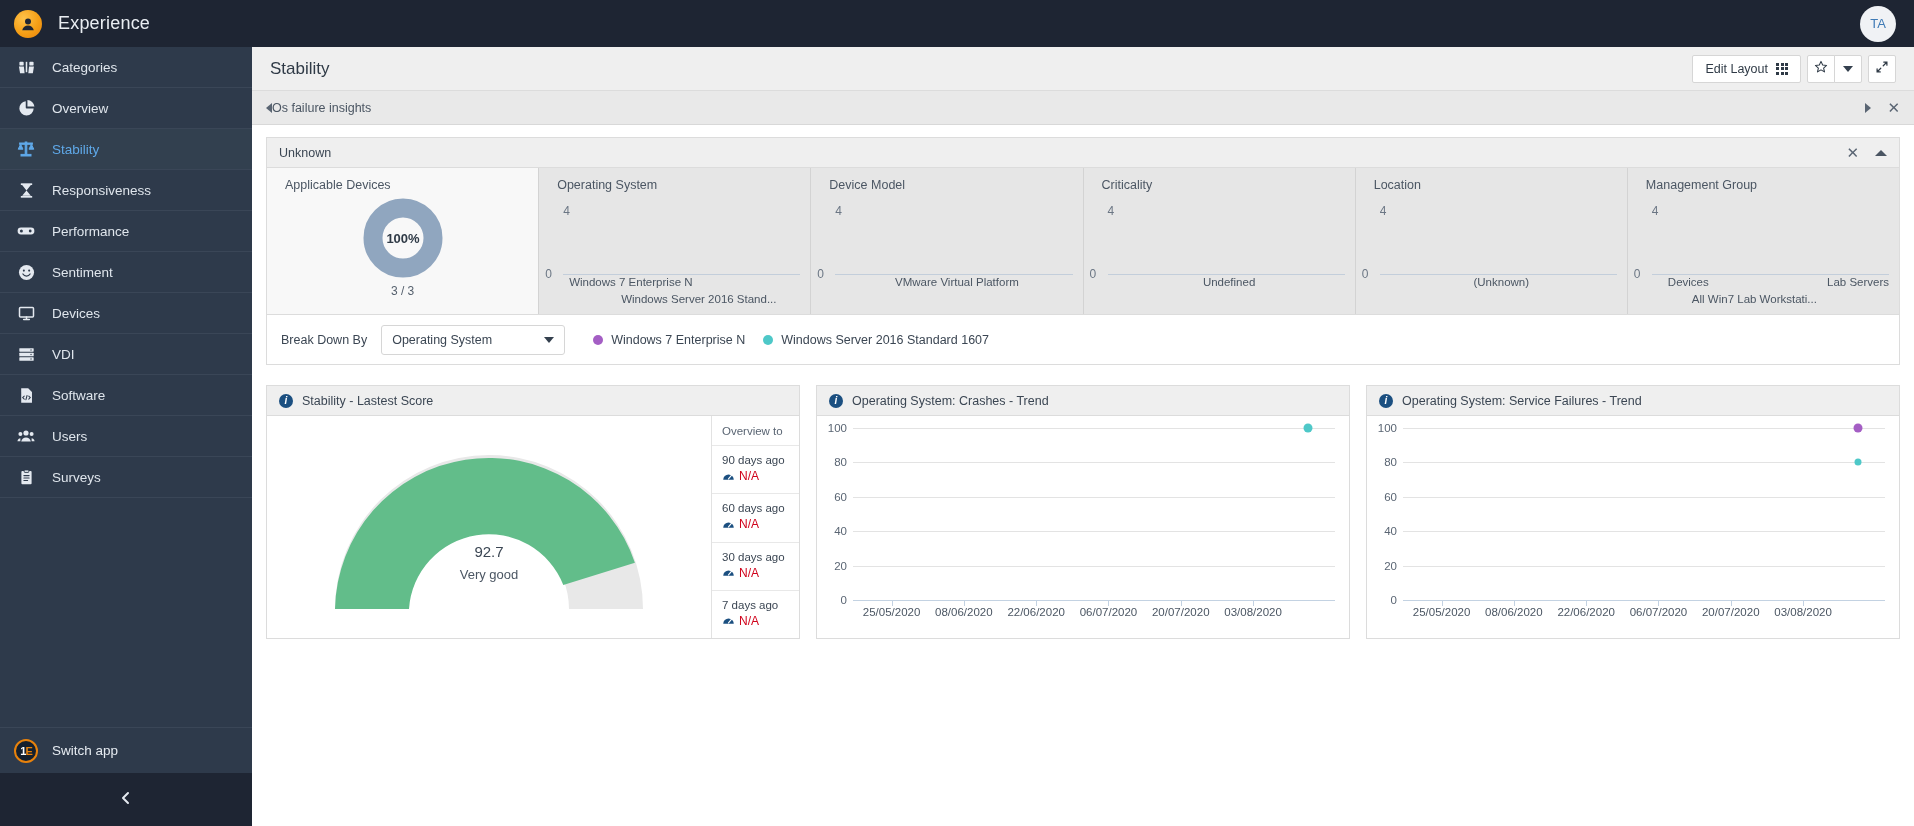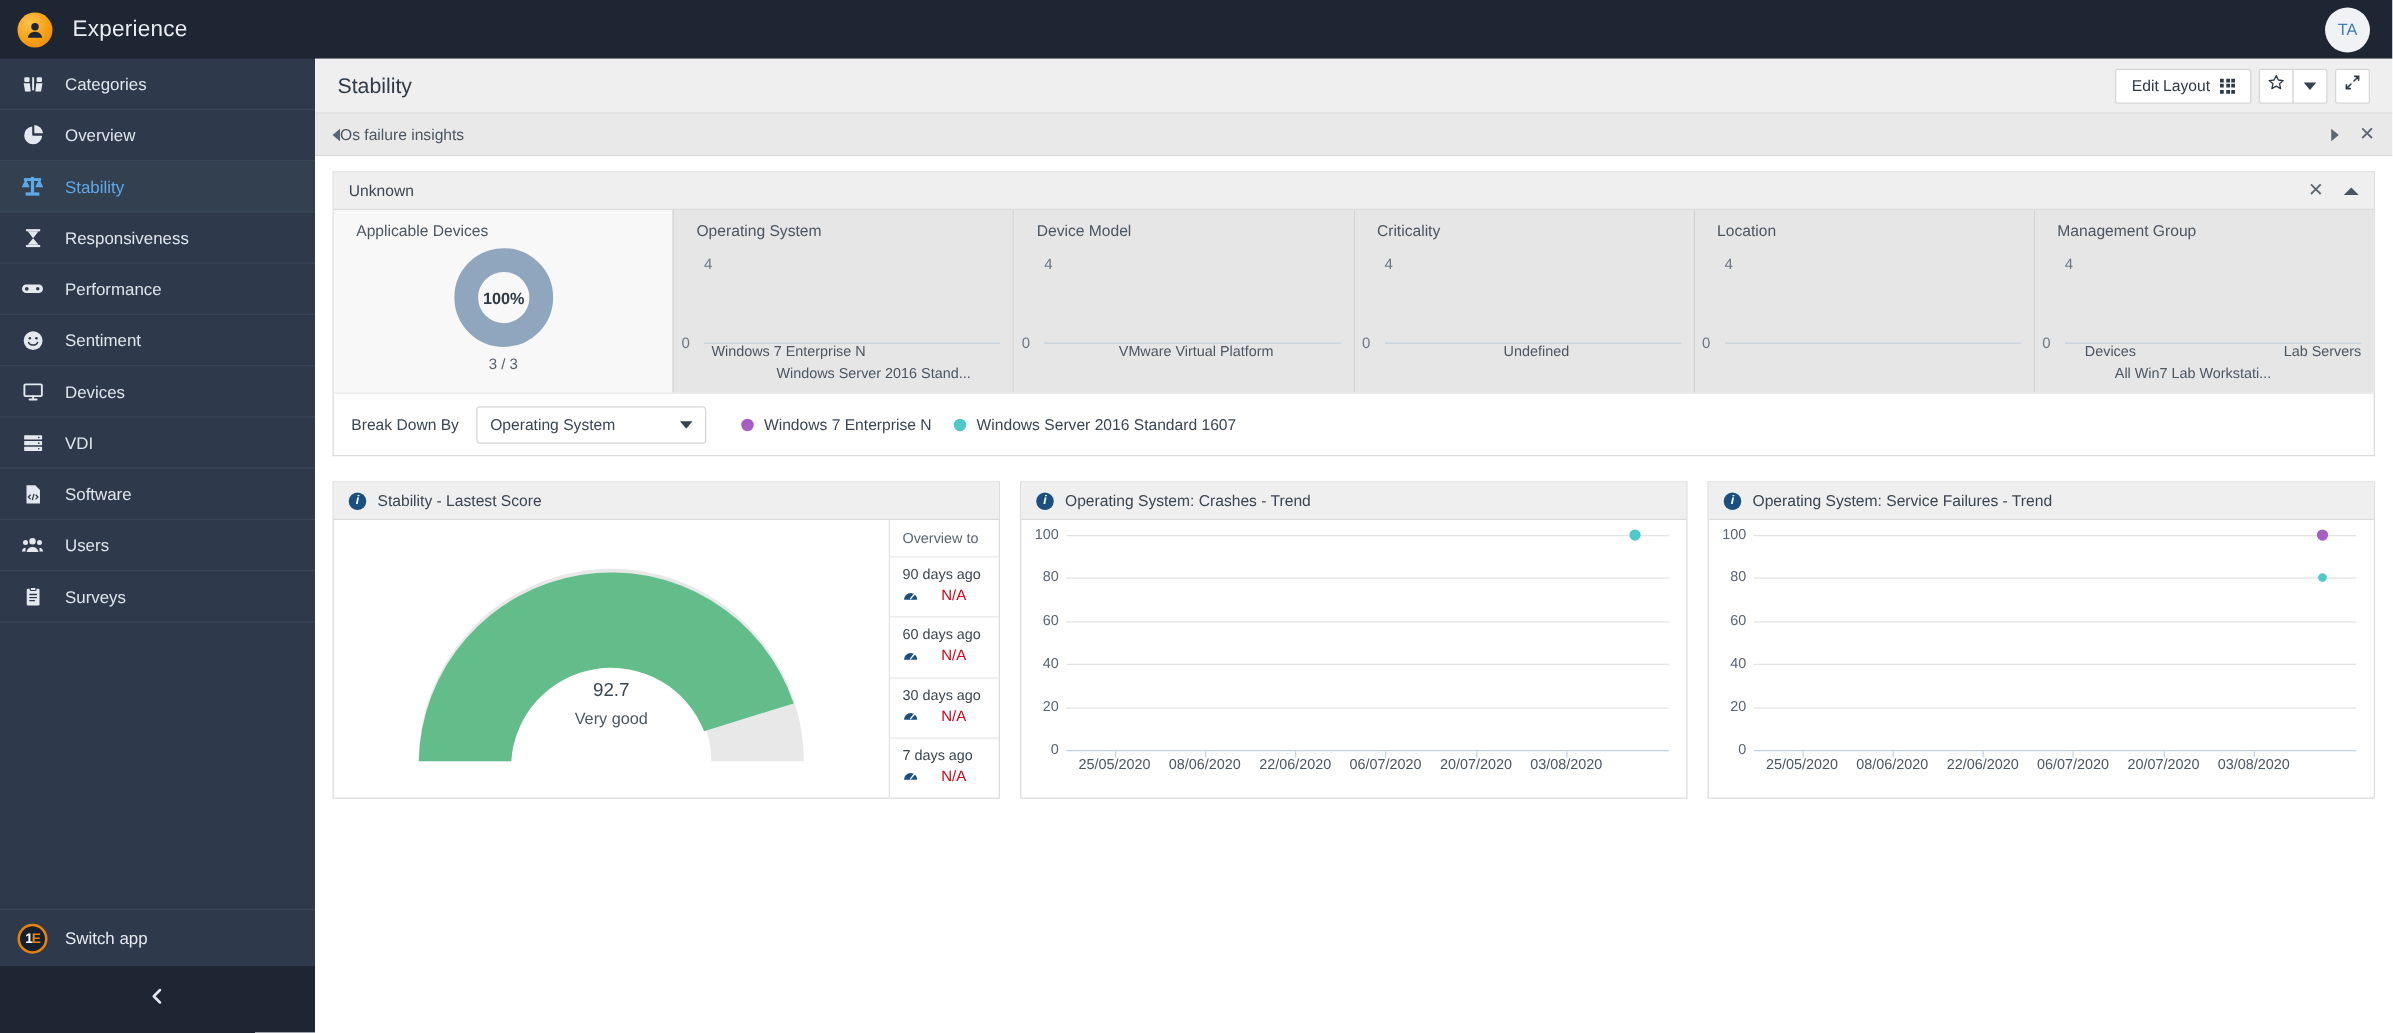--- a/index.html
+++ b/index.html
@@ -187,21 +187,21 @@
   .gauge-txt { font-size: 13px; fill: #4b5663; }
 
   .compare {
     width: 88px; flex: 0 0 88px; border-left: 1px solid #e2e2e2;
     display: flex; flex-direction: column;
   }
   .cmp-head { font-size: 11.5px; color: #5a6573; padding: 9px 0 8px 10px; border-bottom: 1px solid #e8e8e8; }
   .cmp-row { flex: 1 1 0; border-bottom: 1px solid #e8e8e8; padding: 8px 0 0 10px; }
   .cmp-row:last-child { border-bottom: none; }
   .cmp-when { font-size: 11.5px; color: #3b4653; }
-  .cmp-val { font-size: 12px; color: #d0021b; display: flex; align-items: center; gap: 18px; margin-top: 3px; }
+  .cmp-val { font-size: 12px; color: #d0021b; display: flex; align-items: center; gap: 4px; margin-top: 3px; }
 
   .chart-area { flex: 1 1 auto; position: relative; }
   .yaxis { position: absolute; left: 0; top: 12px; width: 34px; height: 172px; }
   .ytick { position: absolute; right: 4px; font-size: 11.5px; color: #5a6573; transform: translateY(-50%); }
   .plot { position: absolute; left: 36px; right: 14px; top: 12px; height: 172px; }
   .gl { position: absolute; left: 0; right: 0; height: 1px; background: #e3e3e3; }
   .gl.base { background: #c3d2e2; }
   .pt { position: absolute; border-radius: 50%; transform: translate(-50%, -50%); }
   .xticks { position: absolute; left: 36px; right: 14px; top: 190px; height: 18px; }
   .xtick { position: absolute; font-size: 11.5px; color: #4b5663; transform: translateX(-50%); white-space: nowrap; }
@@ -503,20 +503,23 @@
           <div class="fcell">
             <div class="ftitle">Location</div>
             <div class="fmax">4</div>
             <div class="bars">
               <div class="bar-slot">
                   <div class="bar" style="height:74%"></div>
                 </div>
             </div>
             <div class="axis-line"></div>
             <div class="zero">0</div>
+            <div class="blabels">
+              <div class="blabel" style="left:50%;top:0;transform:translateX(-50%)">(Unknown)</div>
+            </div>
           </div>
 
           <div class="fcell">
             <div class="ftitle">Management Group</div>
             <div class="fmax">4</div>
             <div class="bars">
               <div class="bar-slot">
                   <div class="bar" style="height:58%"></div>
                 </div>
               <div class="bar-slot">

